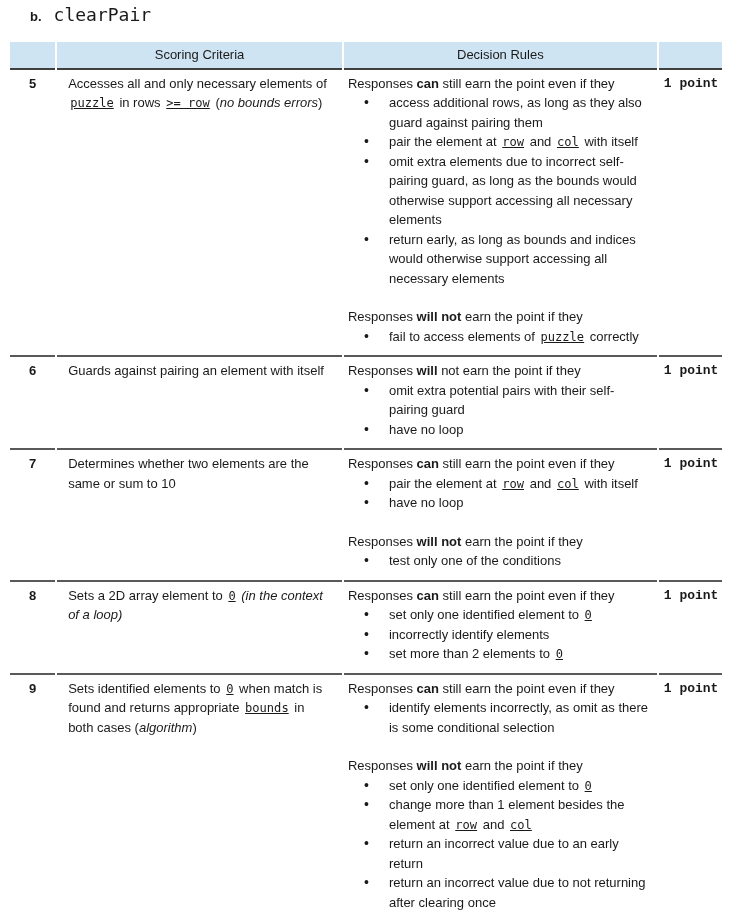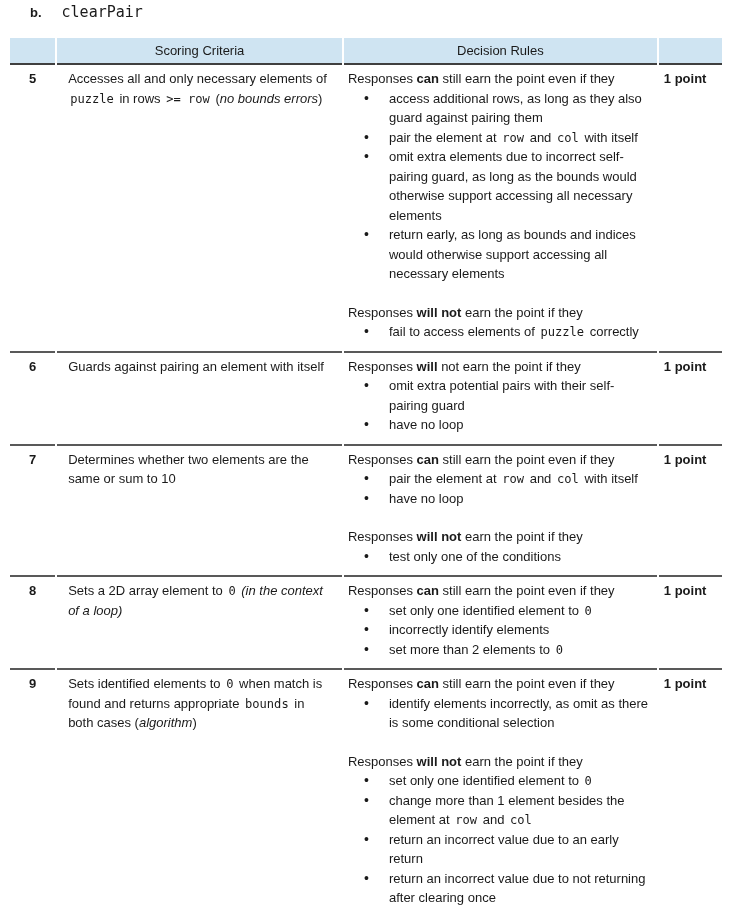--- a/index.html
+++ b/index.html
@@ -19,21 +19,21 @@
     overflow:hidden;
   }
   .page{padding-top:1px;}
   .title-line{
     display:flex;align-items:baseline;
     padding-left:30px;margin-bottom:14px;
   }
   .title-label{font-weight:bold;}
   .title-method{
     font-family:"DejaVu Sans Mono",monospace;
-    font-size:15px;margin-left:20px;
+    font-size:18px;margin-left:12px;
   }
   table.rubric{
     table-layout:fixed;
     border-collapse:separate;
     border-spacing:2px 0;
     width:716px;margin-left:8px;
   }
   col.c-num{width:45px;}
   col.c-crit{width:284px;}
   col.c-rules{width:312px;}
@@ -46,25 +46,26 @@
     vertical-align:middle;
   }
   td{
     vertical-align:top;
     border-bottom:2px solid var(--border);
     padding:3px 6px 9px 6px;
   }
   td.c-num{text-align:center;font-weight:bold;padding-top:4px;}
   td.c-crit{padding-left:11px;padding-right:10px;padding-top:4px;}
   td.c-rules{padding-left:4px;padding-right:4px;padding-top:4px;margin-left:40px;}
-  td.c-points{font-weight:bold;padding-left:5px;padding-top:4px;white-space:nowrap;}
+  td.c-points{font-weight:bold;padding-left:5px;padding-top:4px;white-space:nowrap;font-family:Liberation Mono, monospace;}
   .mono{
     font-family:"DejaVu Sans Mono",monospace;
     font-size:0.93em;
     padding:0 2px;
+    text-decoration:underline;
   }
   .group{margin:0;}
   .group.gap{margin-top:19px;}
   ul.bullets{list-style:none;margin:0;padding:0;}
   ul.bullets li{position:relative;padding-left:41px;}
   ul.bullets li::before{
     content:"\2022";
     position:absolute;left:16px;top:-1px;
     font-size:14px;
   }

